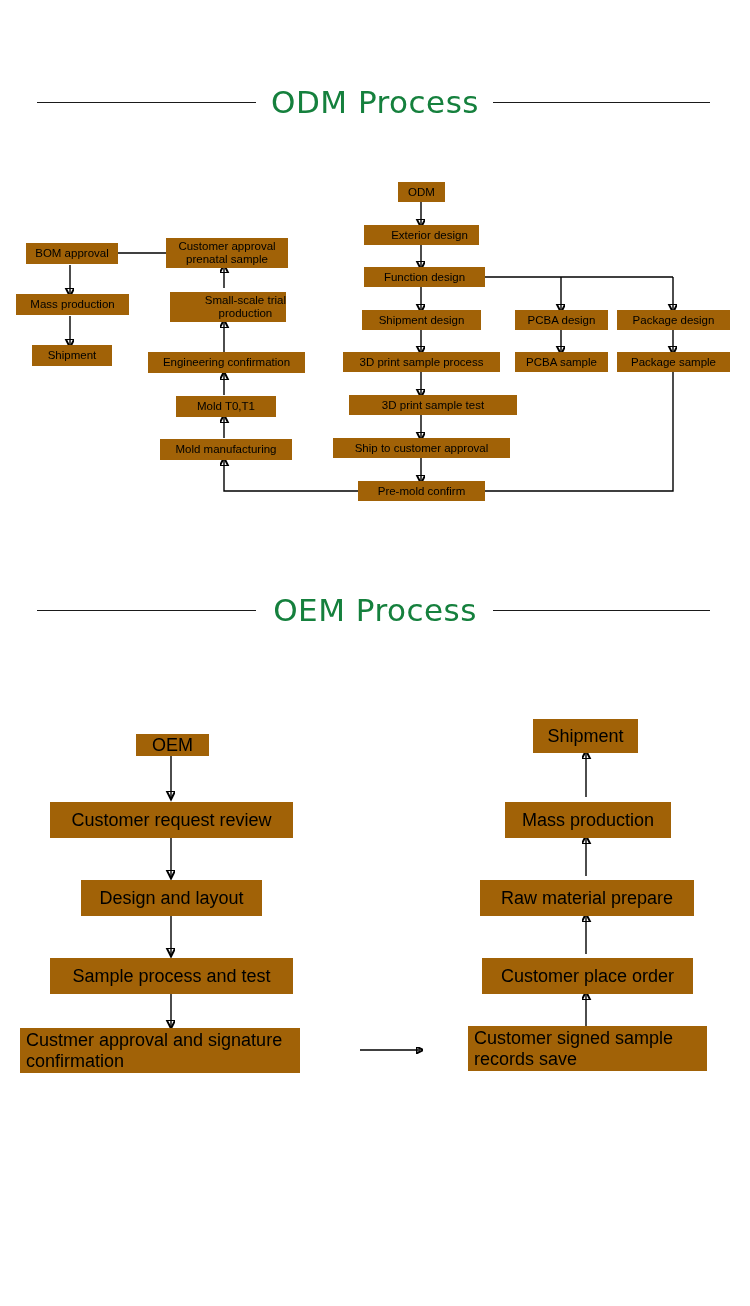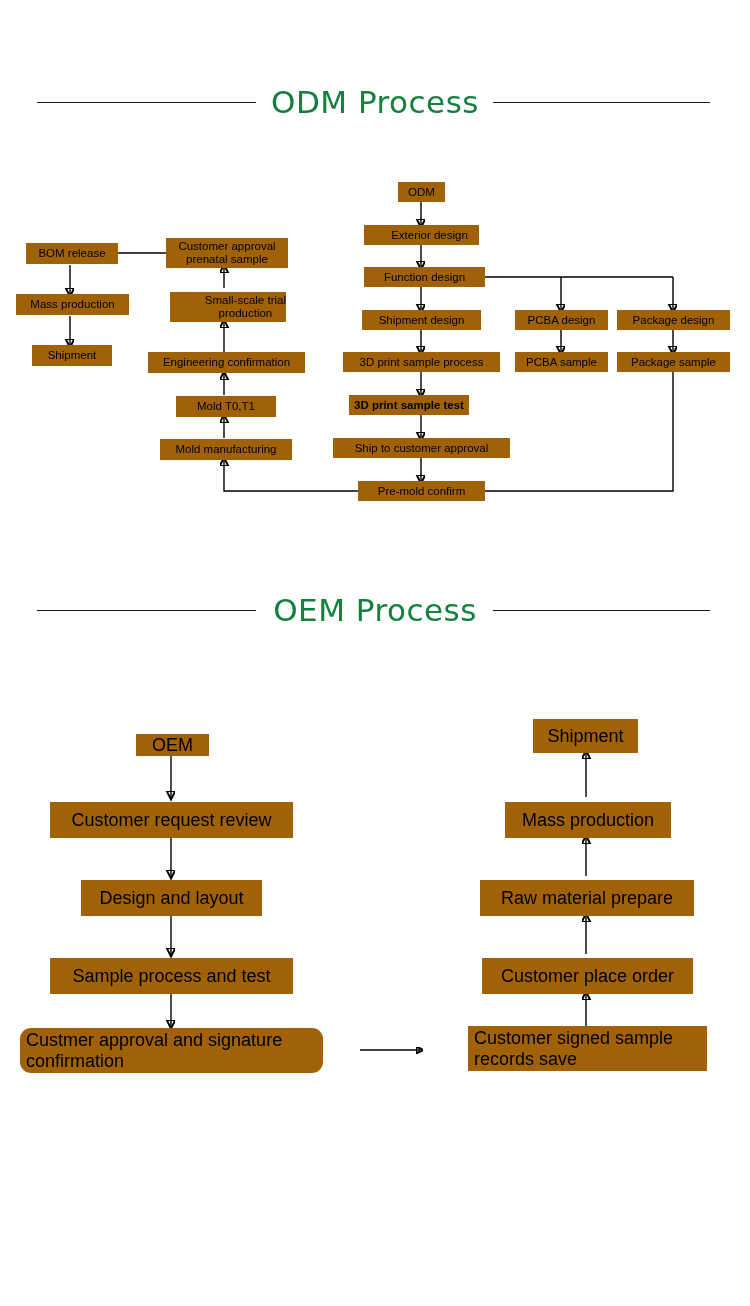--- a/index.html
+++ b/index.html
@@ -81,40 +81,40 @@
     <line x1="224" y1="395" x2="224" y2="374" marker-end="url(#ah)"></line>
     <line x1="224" y1="352" x2="224" y2="322" marker-end="url(#ah)"></line>
     <line x1="224" y1="288" x2="224" y2="267" marker-end="url(#ah)"></line>
 
     <polyline points="166,253 118,253"></polyline>
 
     <line x1="70" y1="265" x2="70" y2="294" marker-end="url(#ah)"></line>
     <line x1="70" y1="316" x2="70" y2="345" marker-end="url(#ah)"></line>
   </svg>
 
-  <div class="node small" style="left:26px;top:243px;width:92px;height:21px;">BOM release</div>
+  <div class="node small" style="left:26px;top:243px;width:92px;height:21px;">BOM approval</div>
   <div class="node small" style="left:16px;top:294px;width:113px;height:21px;">Mass production</div>
   <div class="node small" style="left:32px;top:345px;width:80px;height:21px;">Shipment</div>
 
   <div class="node small" style="left:166px;top:238px;width:122px;height:30px;">
     <span>Customer approval<br>prenatal sample</span>
   </div>
   <div class="node small" style="left:170px;top:292px;width:116px;height:30px;justify-content:flex-end;">
     <span>Small-scale trial<br>production</span>
   </div>
   <div class="node small" style="left:148px;top:352px;width:157px;height:21px;">Engineering confirmation</div>
   <div class="node small" style="left:176px;top:396px;width:100px;height:21px;">Mold T0,T1</div>
   <div class="node small" style="left:160px;top:439px;width:132px;height:21px;">Mold manufacturing</div>
 
   <div class="node small" style="left:398px;top:182px;width:47px;height:20px;">ODM</div>
   <div class="node small" style="left:364px;top:225px;width:115px;height:20px;padding-left:16px;">Exterior design</div>
   <div class="node small" style="left:364px;top:267px;width:121px;height:20px;">Function design</div>
   <div class="node small" style="left:362px;top:310px;width:119px;height:20px;">Shipment design</div>
   <div class="node small" style="left:343px;top:352px;width:157px;height:20px;">3D print sample process</div>
-  <div class="node small" style="left:349px;top:395px;width:120px;height:20px;font-weight:bold;">3D print sample test</div>
+  <div class="node small" style="left:349px;top:395px;width:168px;height:20px;">3D print sample test</div>
   <div class="node small" style="left:333px;top:438px;width:177px;height:20px;">Ship to customer approval</div>
   <div class="node small" style="left:358px;top:481px;width:127px;height:20px;">Pre-mold confirm</div>
 
   <div class="node small" style="left:515px;top:310px;width:93px;height:20px;">PCBA design</div>
   <div class="node small" style="left:515px;top:352px;width:93px;height:20px;">PCBA sample</div>
   <div class="node small" style="left:617px;top:310px;width:113px;height:20px;text-align:center;">Package design</div>
   <div class="node small" style="left:617px;top:352px;width:113px;height:20px;">Package sample</div>
 
   <div class="rule" style="left:37px;top:610px;width:219px;"></div>
   <div class="section-title" id="oem-title">OEM Process</div>
@@ -132,21 +132,21 @@
     <line x1="586" y1="876" x2="586" y2="838" marker-end="url(#ah)"></line>
     <line x1="586" y1="797" x2="586" y2="753" marker-end="url(#ah)"></line>
 
     <line class="thick-arrow" x1="360" y1="1050" x2="420" y2="1050" marker-end="url(#ahb)"></line>
   </svg>
 
   <div class="node big" style="left:136px;top:719px;width:73px;height:22px;margin-top:15px;">OEM</div>
   <div class="node big" style="left:50px;top:802px;width:243px;height:36px;">Customer request review</div>
   <div class="node big" style="left:81px;top:880px;width:181px;height:36px;">Design and layout</div>
   <div class="node big" style="left:50px;top:958px;width:243px;height:36px;">Sample process and test</div>
-  <div class="node big left-al" style="left:20px;top:1028px;width:303px;height:45px;border-radius:11px;">Custmer approval and signature confirmation</div>
+  <div class="node big left-al" style="left:20px;top:1028px;width:280px;height:45px;">Custmer approval and signature confirmation</div>
 
   <div class="node big left-al" style="left:468px;top:1026px;width:239px;height:45px;">Customer signed sample records save</div>
   <div class="node big" style="left:482px;top:958px;width:211px;height:36px;">Customer place order</div>
   <div class="node big" style="left:480px;top:880px;width:214px;height:36px;">Raw material prepare</div>
   <div class="node big" style="left:505px;top:802px;width:166px;height:36px;">Mass production</div>
   <div class="node big" style="left:533px;top:719px;width:105px;height:34px;">Shipment</div>
 
 </div>
 
 </body></html>

